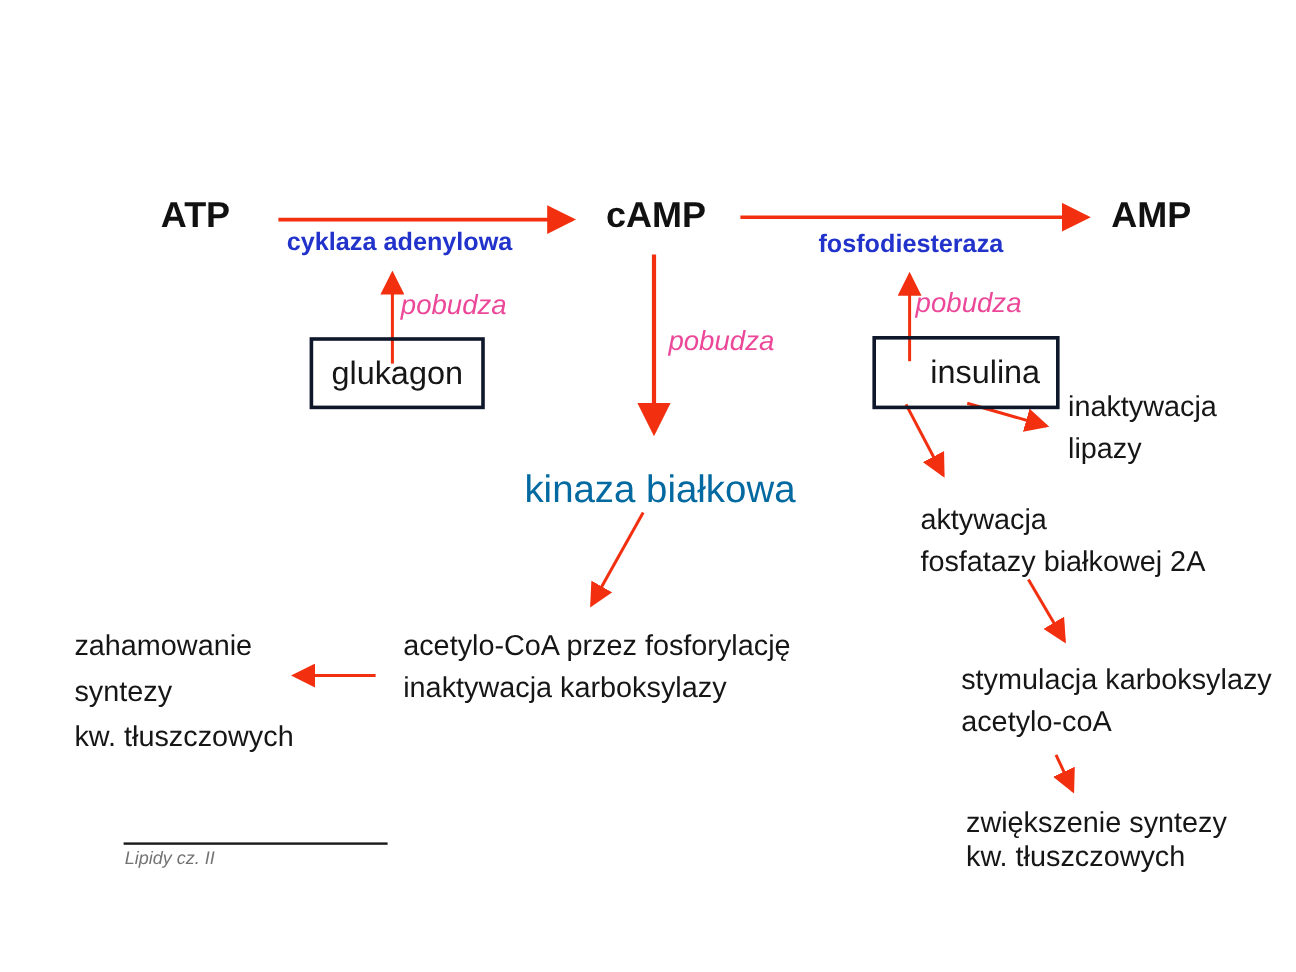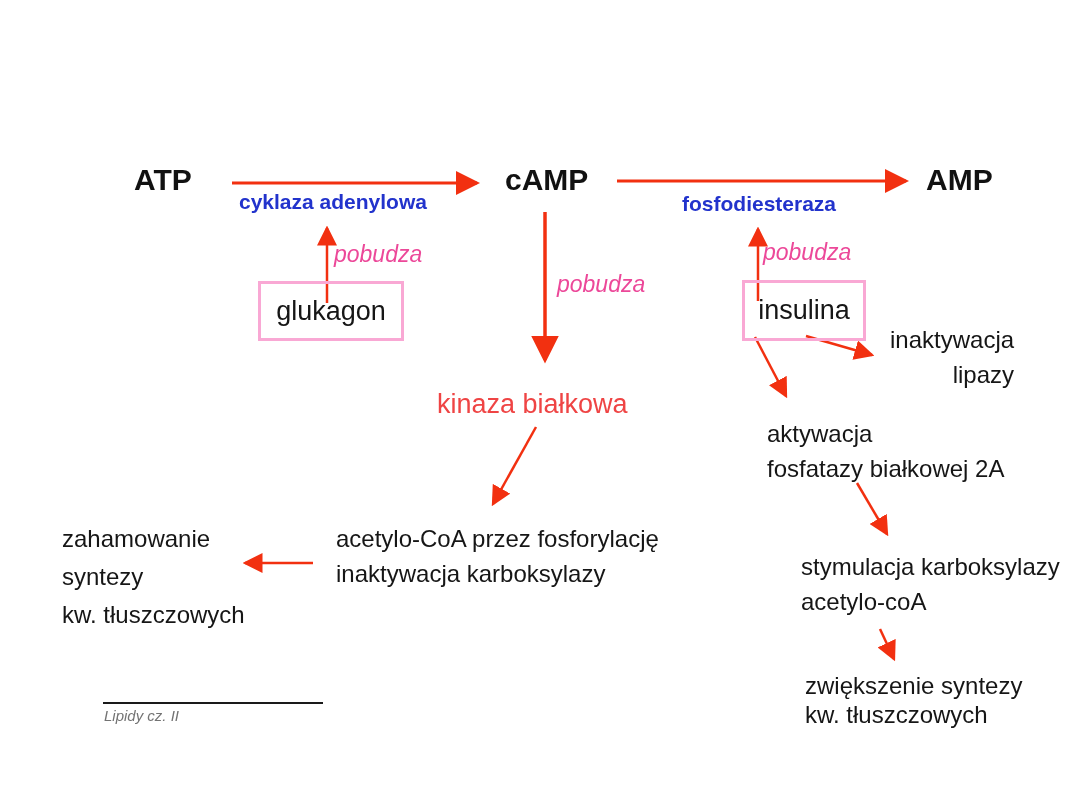--- a/index.html
+++ b/index.html
@@ -16,29 +16,29 @@
     font-size:30px;font-weight:bold;color:#111111;letter-spacing:0px;
     white-space:nowrap;
   }
   .enzyme{
     font-size:21px;font-weight:bold;color:#2233cc;white-space:nowrap;
   }
   .pobudza{
     font-size:23px;font-style:italic;color:#ec4899;white-space:nowrap;
   }
   .hormone-box{
-    border:3px solid #f9a8d4;
+    border:3px solid #0f172a;
     display:flex;align-items:center;justify-content:center;
     font-size:27px;color:#161616;background:transparent;
   }
   .plain{
     font-size:24px;color:#161616;line-height:35px;white-space:nowrap;
   }
   .kinaza{
-    font-size:27px;color:#ef4444;white-space:nowrap;
+    font-size:32px;color:#0369a1;white-space:nowrap;
   }
   #arrow-layer{position:absolute;left:0;top:0;width:1080px;height:810px;pointer-events:none;}
   #arrow-layer line{stroke:#f23010;}
   .footer-rule{
     border-top:2px solid #1a1a1a;width:220px;height:0;
   }
   .footer-caption{
     font-size:15px;font-style:italic;color:#737373;white-space:nowrap;
   }
 </style>
@@ -74,25 +74,25 @@
 
   <div class="abs pobudza" style="left:334px;top:241px;">pobudza</div>
   <div class="abs hormone-box" style="left:258px;top:281px;width:140px;height:54px;">
     <span>glukagon</span>
   </div>
 
   <div class="abs pobudza" style="left:557px;top:271px;">pobudza</div>
   <div class="abs kinaza" style="left:437px;top:389px;">kinaza białkowa</div>
 
   <div class="abs pobudza" style="left:763px;top:239px;">pobudza</div>
-  <div class="abs hormone-box" style="left:742px;top:280px;width:118px;height:55px;">
+  <div class="abs hormone-box" style="left:727px;top:280px;width:118px;height:55px;padding-left:32px;">
     <span>insulina</span>
   </div>
 
-  <div class="abs plain" style="left:890px;top:322px;text-align:right;">
+  <div class="abs plain" style="left:890px;top:322px;">
     <div>inaktywacja</div>
     <div>lipazy</div>
   </div>
 
   <div class="abs plain" style="left:767px;top:416px;">
     <div>aktywacja</div>
     <div>fosfatazy białkowej 2A</div>
   </div>
 
   <div class="abs plain" style="left:765px;top:549px;margin-left:36px;">

